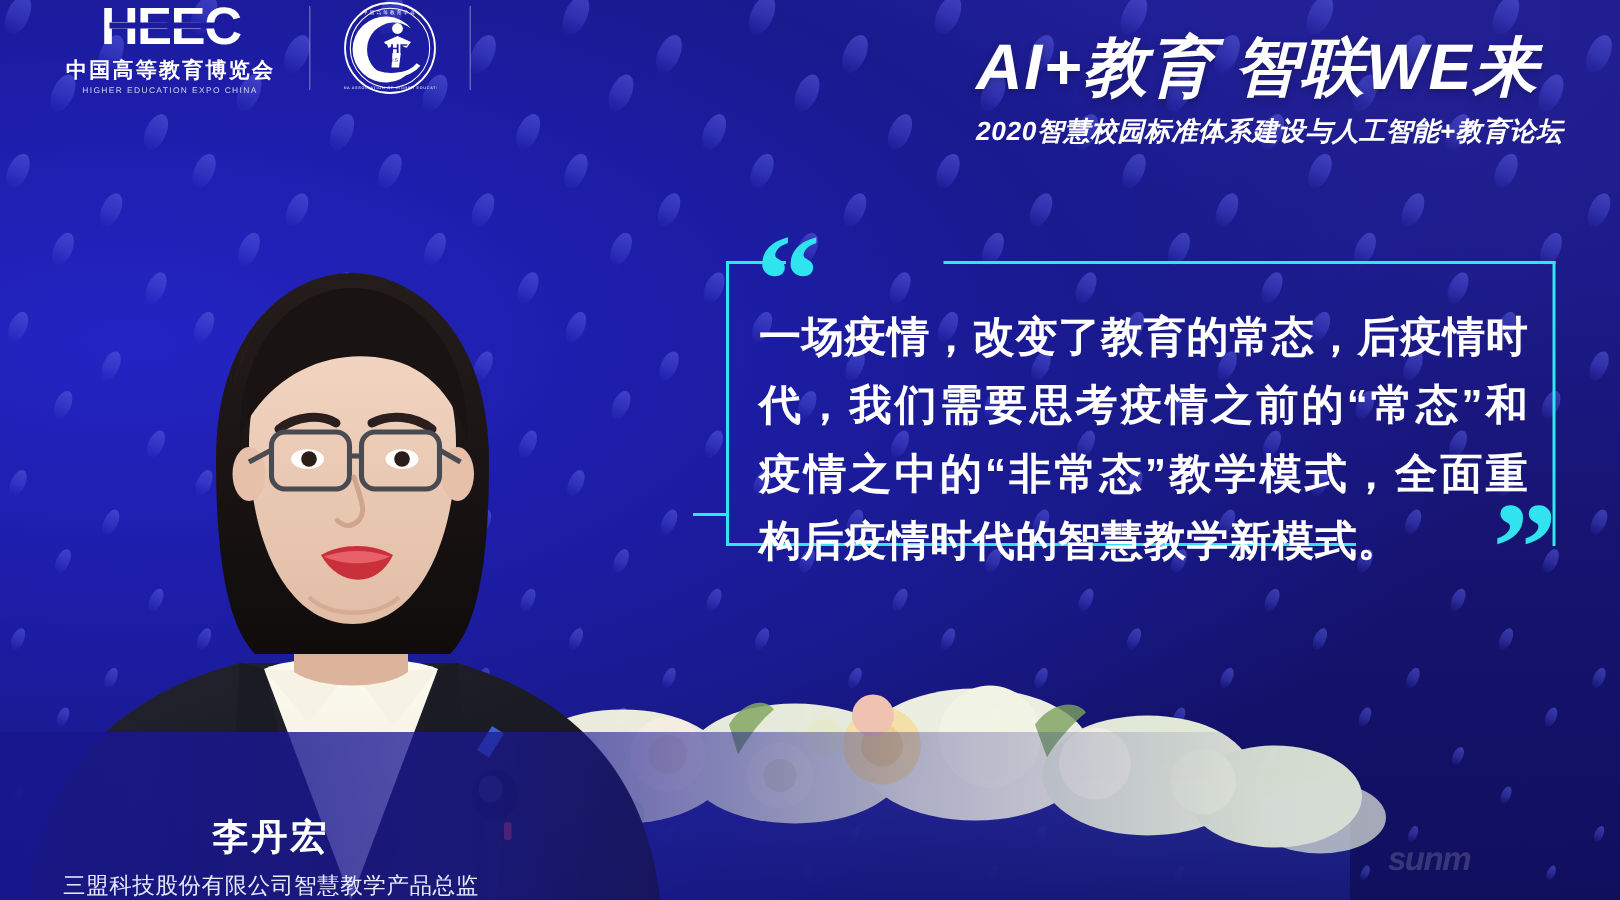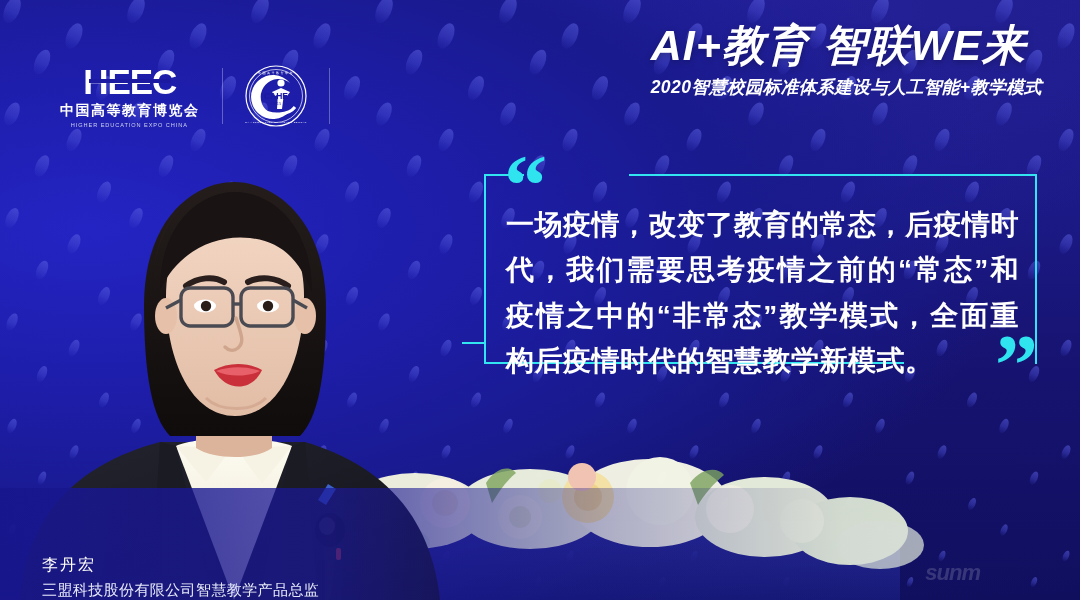--- a/index.html
+++ b/index.html
@@ -13,21 +13,21 @@
       radial-gradient(90% 70% at 52% 0%, #2a24a6 0%, #221f92 40%, transparent 72%),
       linear-gradient(180deg, #201d93 0%, #1c1a88 32%, #161370 62%, #100f5e 100%);
   }
 
   
   #dots { position:absolute; inset:0; pointer-events:none; }
 
   
   #header {
     position:absolute; left:0; top:0; width:1080px; height:128px;
-    display:flex; align-items:flex-end; z-index:6;padding-left:16px;
+    display:flex; align-items:flex-start; z-index:6;
   }
   #logos { display:flex; align-items:center; margin-left:44px; }
 
   .logo-divider { width:1px; height:56px; background:rgba(255,255,255,.30); margin:0 22px; }
 
   
   .heec { display:flex; flex-direction:column; align-items:center; }
   .heec-mark {
     font-size:35px; font-weight:bold; letter-spacing:-1px; color:#fff;
     font-family:"Liberation Sans",sans-serif; line-height:1;
@@ -96,21 +96,21 @@
     color:#fff; font-size:28px; font-weight:bold; line-height:1.62;
     letter-spacing:.5px; text-align:justify;
   }
 
   
   #lowerband {
     position:absolute; left:0; bottom:0; width:1080px; height:112px; z-index:4;
     background:linear-gradient(90deg, rgba(24,22,140,.92) 0%, rgba(26,24,150,.72) 30%, rgba(22,20,130,.30) 56%, rgba(18,17,110,.05) 78%, rgba(18,17,110,0) 100%);
   }
   #speaker { position:absolute; left:42px; bottom:0; z-index:8; }
-  #spk-name { color:#fff; font-size:16px; font-weight:normal; letter-spacing:2px; line-height:1.2; }
+  #spk-name { color:#fff; font-size:24px; font-weight:bold; letter-spacing:2px; line-height:1.2;text-align:center; }
   #spk-role { color:#e6e9fb; font-size:15px; letter-spacing:.4px; margin-top:7px; }
 
   #podium { position:absolute; left:190px; bottom:0; width:760px; height:175px; z-index:2; }
   #watermark {
     position:absolute; right:100px; bottom:14px; z-index:3;
     color:rgba(255,255,255,.17); font-size:22px; font-weight:bold; font-style:italic;
     letter-spacing:-1px;
   }
 </style>
 </head>
@@ -487,21 +487,21 @@
       </div>
 
       <div class="logo-divider"></div>
 
 
     </div>
   </div>
 
   <div id="titleblock">
     <div id="maintitle">AI+教育 智联WE来</div>
-    <div id="subtitle">2020智慧校园标准体系建设与人工智能+教学模式</div>
+    <div id="subtitle">2020智慧校园标准体系建设与人工智能+教育论坛</div>
   </div>
 
   <div id="quotebox">
     <div class="fr fr-l"></div>
     <div class="fr fr-r"></div>
     <div class="fr fr-t1"></div>
     <div class="fr fr-t2"></div>
     <div class="fr fr-b"></div>
     <div class="fr fr-bl"></div>
     <div id="qmark-open">“</div>

